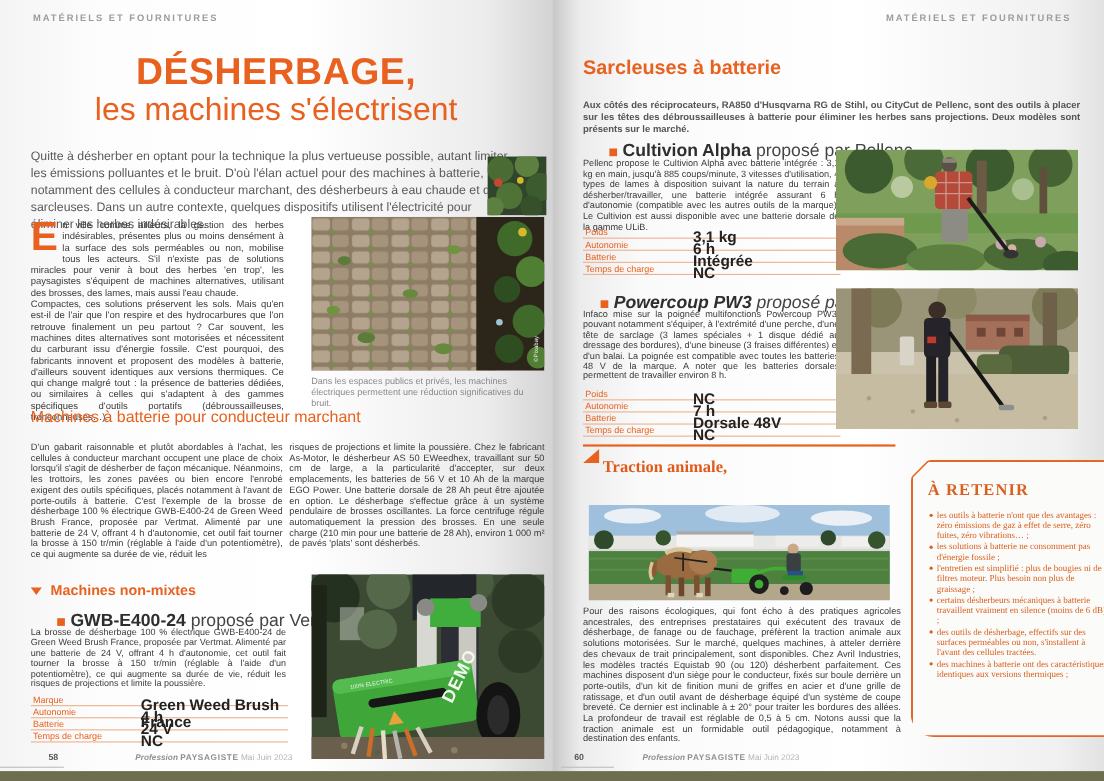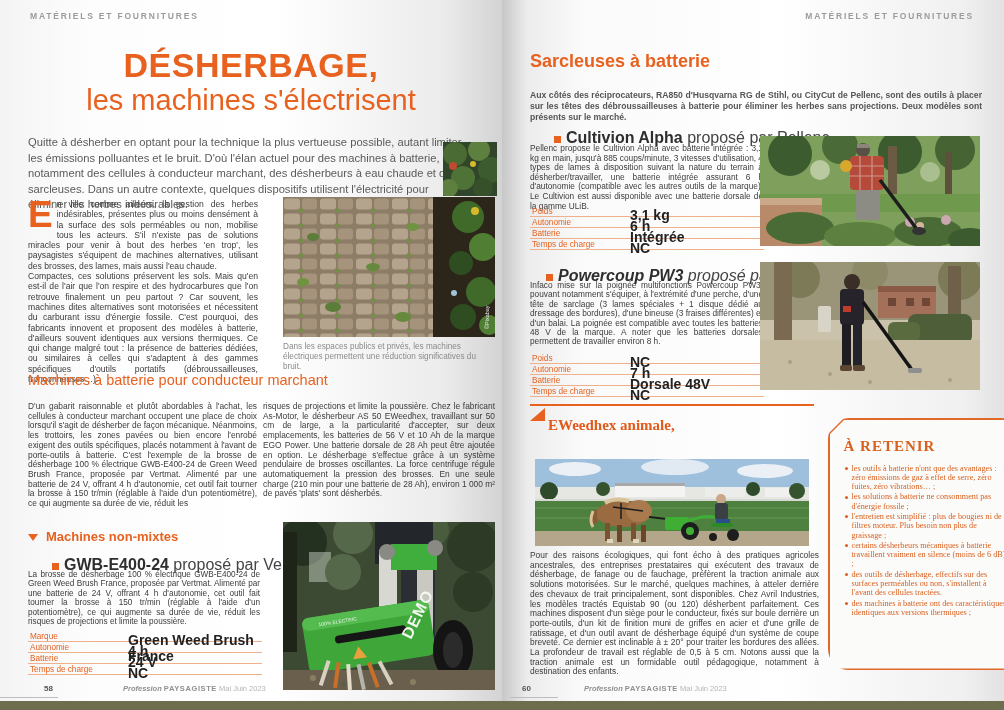--- a/index.html
+++ b/index.html
@@ -372,21 +372,21 @@
         <rect x="80" y="103" width="12" height="6" rx="2" fill="#5a4632"></rect>
           <rect x="93" y="103" width="12" height="6" rx="2" fill="#5a4632"></rect>
         <line x1="103" y1="40" x2="152" y2="108" stroke="#141414" stroke-width="3.5"></line>
         <rect x="148" y="106" width="14" height="5" rx="2" fill="#8f8f8f"></rect>
       </svg>
     </div>
 
     <div class="traction-rule"></div>
     <div class="corner-tri"></div>
     <div class="trac-title">
-      <div class="t1">EWeedhex animale,</div>
+      <div class="t1">Traction animale,</div>
     </div>
 
     <div class="photo photo5">
       <svg width="274" height="87">
         <rect width="274" height="87" fill="#9fc0dd"></rect>
         <ellipse cx="40" cy="10" rx="26" ry="7" fill="#f2f5f8" opacity="0.9"></ellipse>
           <ellipse cx="140" cy="8" rx="34" ry="8" fill="#e8eef4" opacity="0.9"></ellipse>
           <ellipse cx="230" cy="12" rx="28" ry="7" fill="#f2f5f8" opacity="0.9"></ellipse>
         <rect x="0" y="28" width="274" height="14" fill="#e6e6e3"></rect>
         <rect x="80" y="26" width="70" height="12" fill="#f4f4f2"></rect>

